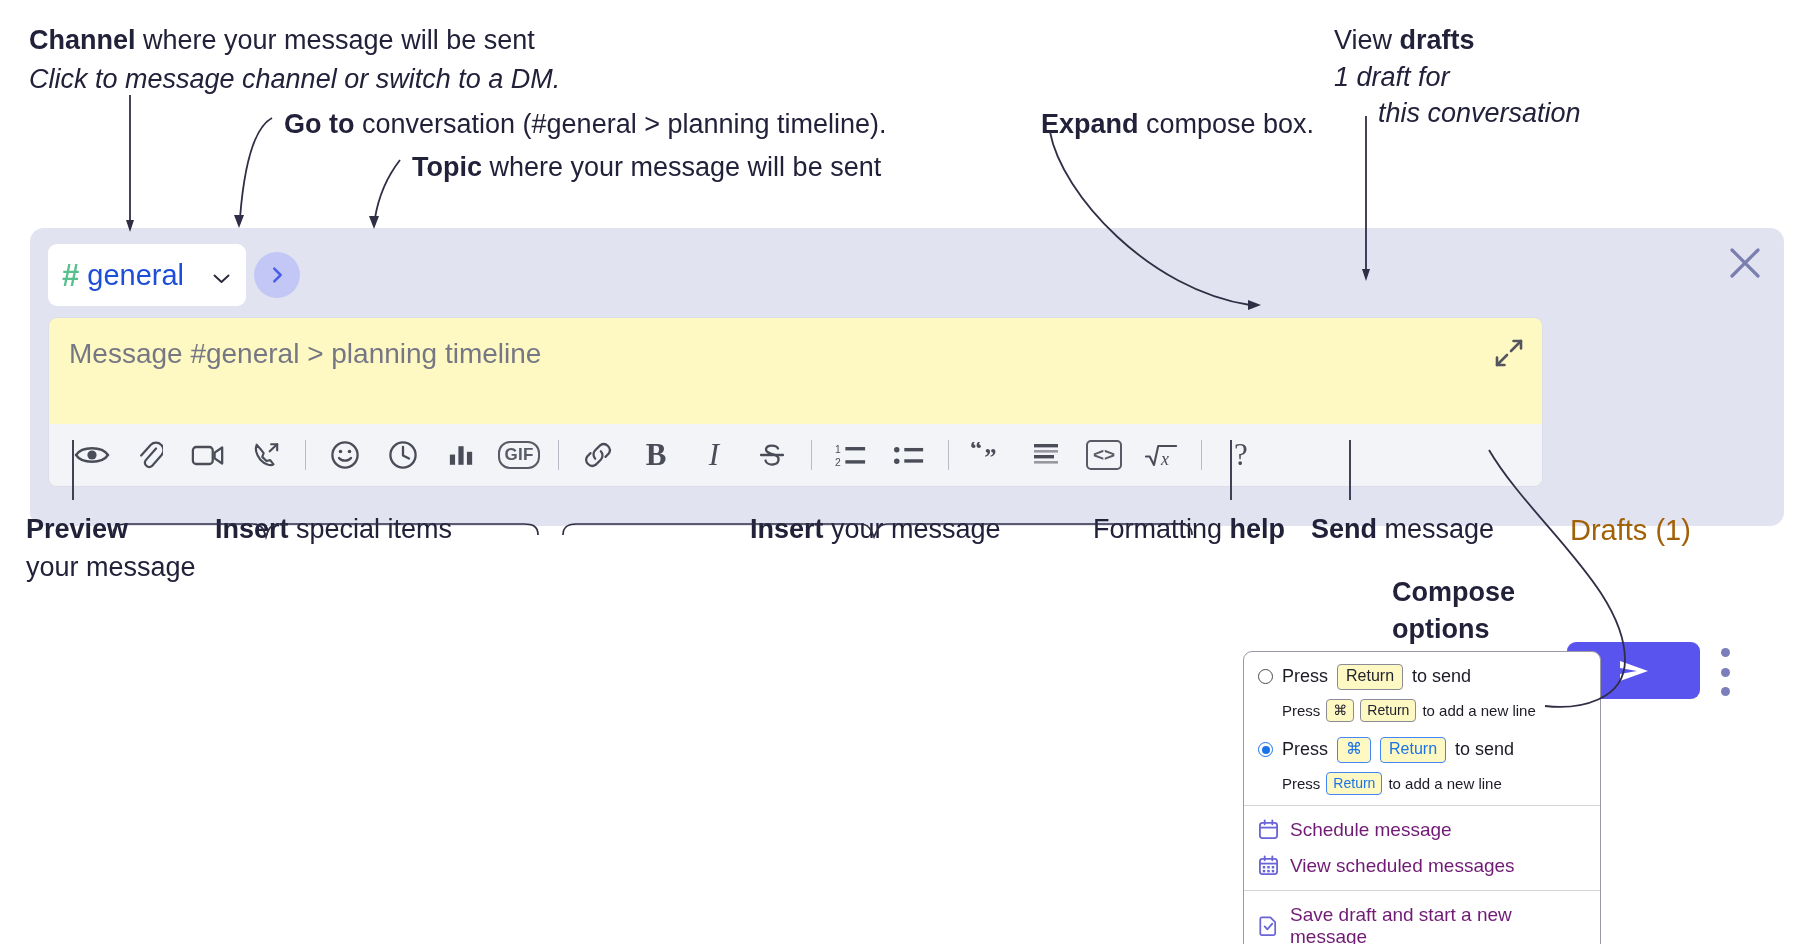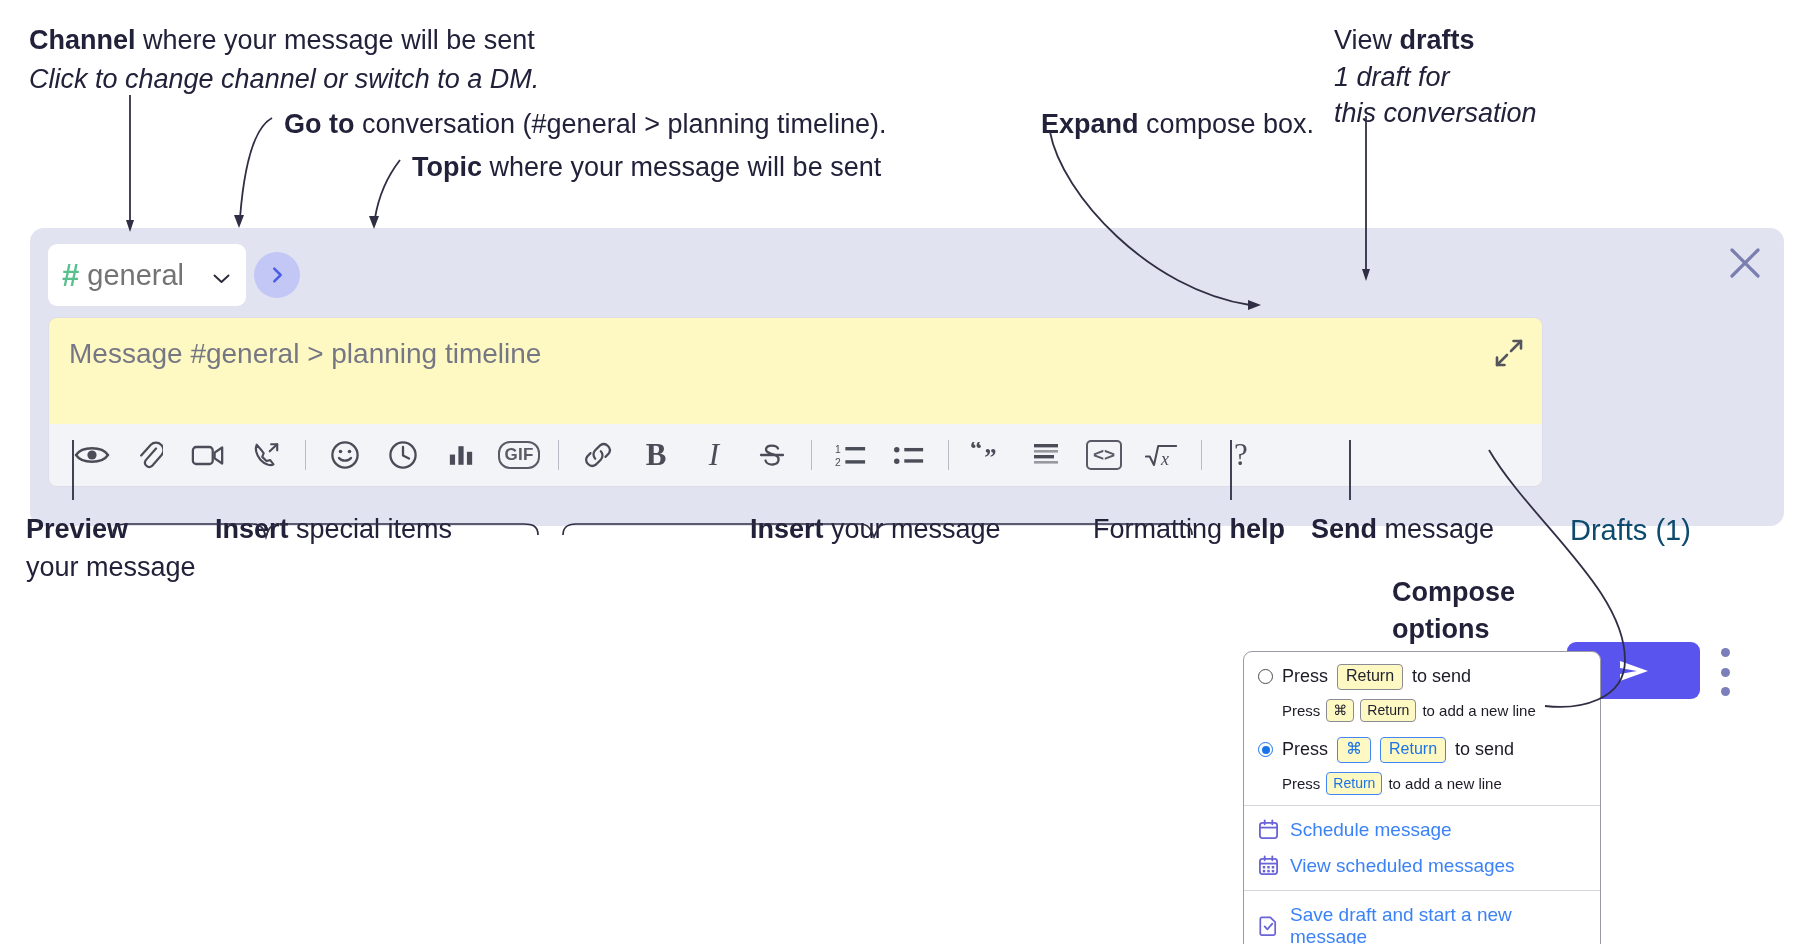--- a/index.html
+++ b/index.html
@@ -73,21 +73,21 @@
   }
   .hash {
     color: #57c08d;
     font-size: 31px;
     font-weight: 700;
     line-height: 1;
     letter-spacing: -1px;
   }
   .channel-name {
     font-size: 29px;
-    color: #737373;
+    color: #1d4ed8;
     flex: 1;
   }
   .chev-down {
     width: 17px; height: 10px;
     flex: 0 0 auto;
     margin-right: 2px;
   }
   .goto-btn {
     width: 46px; height: 46px;
     margin: 0 8px;
@@ -198,21 +198,21 @@
     position: absolute;
     right: 22px;
     top: 18px;
     width: 34px; height: 34px;
   }
   .drafts-link {
     position: absolute;
     left: 1540px;
     top: 286px;
     font-size: 29px;
-    color: #0c4a6e;
+    color: #a16207;
   }
   .send-btn {
     position: absolute;
     left: 1537px;
     top: 414px;
     width: 133px;
     height: 57px;
     background: #5a54ef;
     border-radius: 9px;
     display: flex;
@@ -289,48 +289,48 @@
   .key.sm { font-size: 14px; padding: 1px 6px 2px 6px; }
   .opt-main { font-size: 18px; color: #1b1b26; }
   .opt-sub  { font-size: 15px; color: #1b1b26; }
   .divider { height: 1px; background: #d6d6dc; }
   .menu-item {
     display: flex;
     align-items: center;
     gap: 11px;
     padding: 7px 14px;
     font-size: 19px;
-    color: #3b82f6;
+    color: #701a75;
   }
   .mi-icon { width: 21px; height: 21px; flex: 0 0 auto; }
 </style>
 </head>
 <body>
 
 <div class="anno a-lg" style="left:29px; top:23px;">
   <div><b>Channel</b><span> where your message will be sent</span></div>
-  <div style="margin-top:4px;"><i>Click to change channel or switch to a DM.</i></div>
+  <div style="margin-top:4px;"><i>Click to message channel or switch to a DM.</i></div>
 </div>
 
 <div class="anno a-lg" style="left:284px; top:107px;">
   <b>Go to</b><span> conversation (#general &gt; planning timeline).</span>
 </div>
 
 <div class="anno a-lg" style="left:412px; top:150px;">
   <b>Topic</b><span> where your message will be sent</span>
 </div>
 
 <div class="anno a-lg" style="left:1041px; top:107px;">
   <b>Expand</b><span> compose box.</span>
 </div>
 
 <div class="anno a-lg" style="left:1334px; top:23px;">
   <div><span>View </span><b>drafts</b></div>
   <div style="margin-top:2px;"><i>1 draft for</i></div>
-  <div style="margin-top:2px;"><i>this conversation</i></div>
+  <div style="margin-top:2px;margin-left:44px;"><i>this conversation</i></div>
 </div>
 
 <div id="compose">
 
   <div class="panel-close">
     <svg viewBox="0 0 34 34" width="34" height="34">
         <line x1="4" y1="4" x2="30" y2="30" stroke="#7a7fb0" stroke-width="3.2" stroke-linecap="round"></line>
         <line x1="30" y1="4" x2="4" y2="30" stroke="#7a7fb0" stroke-width="3.2" stroke-linecap="round"></line>
       </svg>
   </div>

